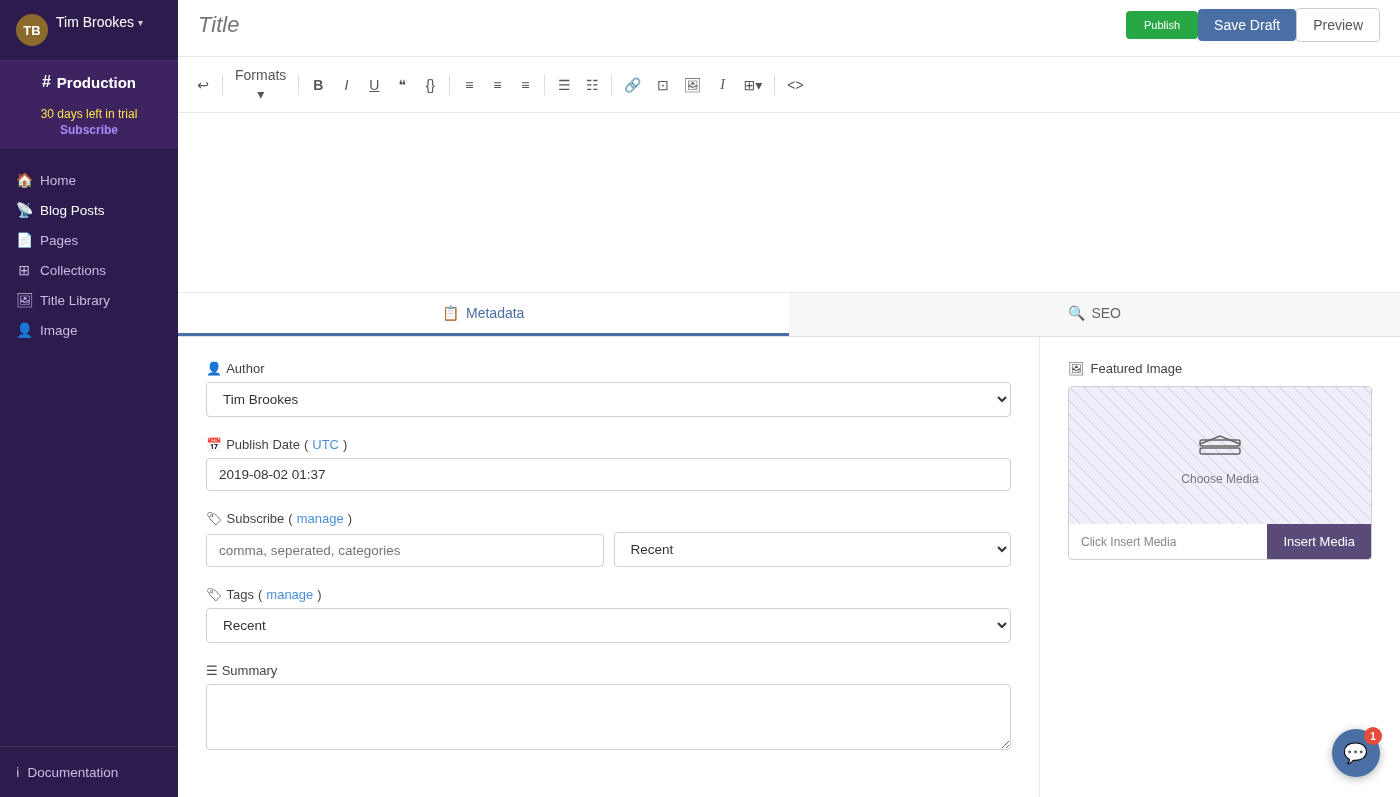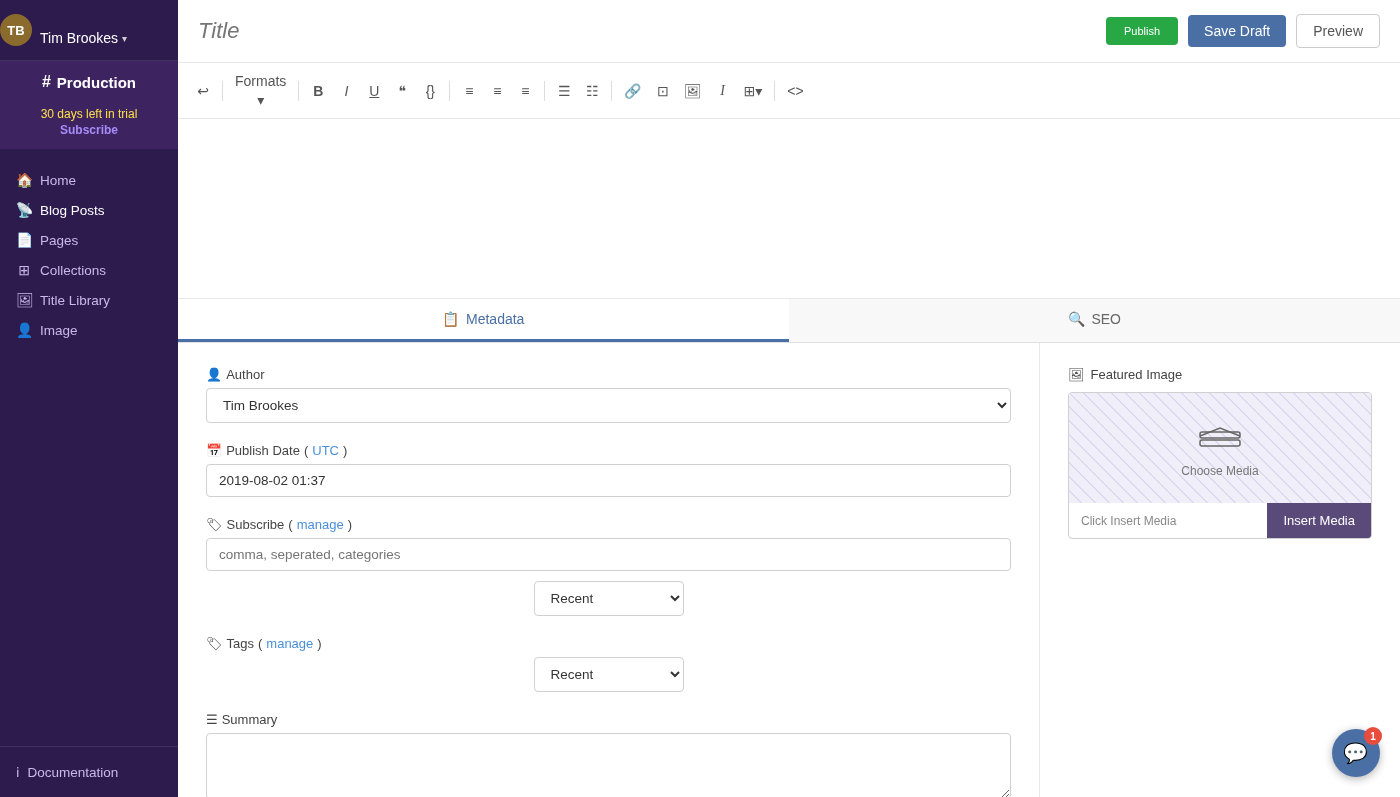--- a/index.html
+++ b/index.html
@@ -10,22 +10,22 @@
       width: 178px;
       min-width: 178px;
       background: #2d1b4e;
       display: flex;
       flex-direction: column;
       height: 100%;
       color: #fff;
     }
     #sidebar .user-header {
       display: flex;
-      align-items: flex-end;
-      padding: 14px 0;
+      align-items: flex-start;
+      padding: 14px 16px;
       background: #2d1b4e;
       border-bottom: 1px solid rgba(255,255,255,0.1);
     }
     #sidebar .user-avatar {
       width: 32px;
       height: 32px;
       border-radius: 50%;
       background: #8b6a2e;
       display: flex; align-items: center; justify-content: center;
       font-size: 13px; font-weight: bold; color: #fff;
@@ -102,24 +102,23 @@
     
     #editor-area {
       background: #fff;
       flex: 0 0 auto;
     }
 
     
     .title-bar {
       display: flex;
       align-items: center;
-      padding: 14px 20px 14px 20px;
+      padding: 8px 20px 14px 20px;
       background: #fff;
       border-bottom: 1px solid #e8e8e8;
-      gap: 10px;
     }
     .title-input {
       flex: 1;
       border: none;
       outline: none;
       font-size: 22px;
       color: #888;
       font-style: italic;
       background: transparent;
     }
@@ -265,21 +264,21 @@
       color: #333;
       background: #fff;
       outline: none;
     }
 
     select.field-input {
       appearance: auto;
     }
 
     .field-row {
-      display: flex; gap: 10px; align-items: center; flex-direction: column;
+      display: flex; gap: 10px; align-items: flex-end;
     }
     .field-row .field-input { flex: 1; }
     .field-row select { width: 150px; }
 
     
     .featured-image-label {
       font-size: 13px;
       color: #444;
       margin-bottom: 10px;
       display: flex; align-items: center; gap: 6px;
@@ -290,21 +289,21 @@
       border-radius: 4px;
       overflow: hidden;
     }
 
     .image-placeholder {
       background: #f0eef8;
       display: flex;
       flex-direction: column;
       align-items: center;
       justify-content: center;
-      height: 110px;
+      height: 137px;
       position: relative;
     }
 
     .image-placeholder svg { color: #555; }
     .image-placeholder-text {
       font-size: 12px;
       color: #777;
       margin-top: 6px;
     }
 

